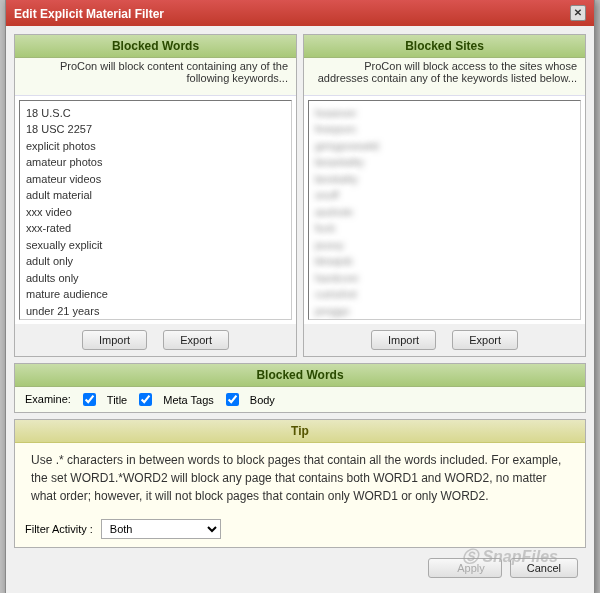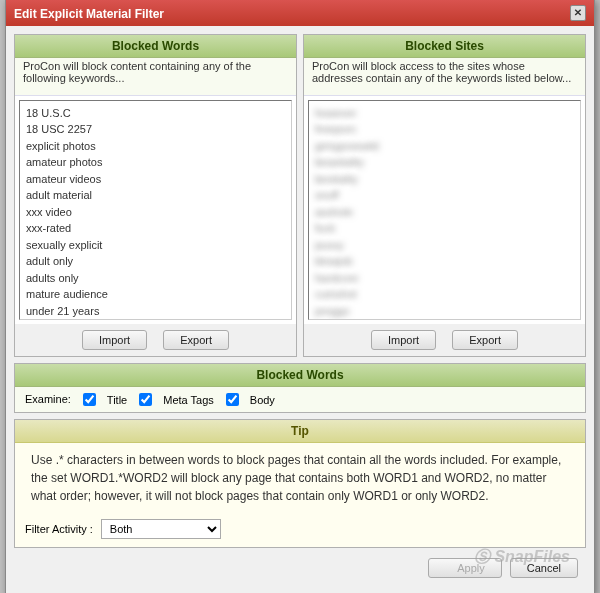--- a/index.html
+++ b/index.html
@@ -69,20 +69,21 @@
       font-size: 12px;
       border-bottom: 1px solid #a0b878;
     }
     .panel-desc {
       padding: 2px 8px;
       color: #333;
       font-size: 11px;
       background: #f8fbf0;
       border-bottom: 1px solid #dde;
       min-height: 38px;
+      text-align: right;
     }
     .list-area {
       height: 220px;
       overflow-y: scroll;
       padding: 4px 6px;
       font-size: 11px;
       color: #333;
       line-height: 1.5;
       background: white;
       border: 1px inset #ccc;
@@ -177,21 +178,21 @@
     }
     .bottom-buttons {
       display: flex;
       justify-content: flex-end;
       gap: 8px;
       padding: 4px 8px 8px;
     }
     .snapfiles-watermark {
       position: absolute;
       bottom: 18px;
-      right: 16px;
+      right: 28px;
       color: rgba(150,150,150,0.5);
       font-size: 16px;
       font-style: italic;
       font-weight: bold;
       pointer-events: none;
     }
     .bottom-area {
       position: relative;
     }
     input[type="checkbox"] {

